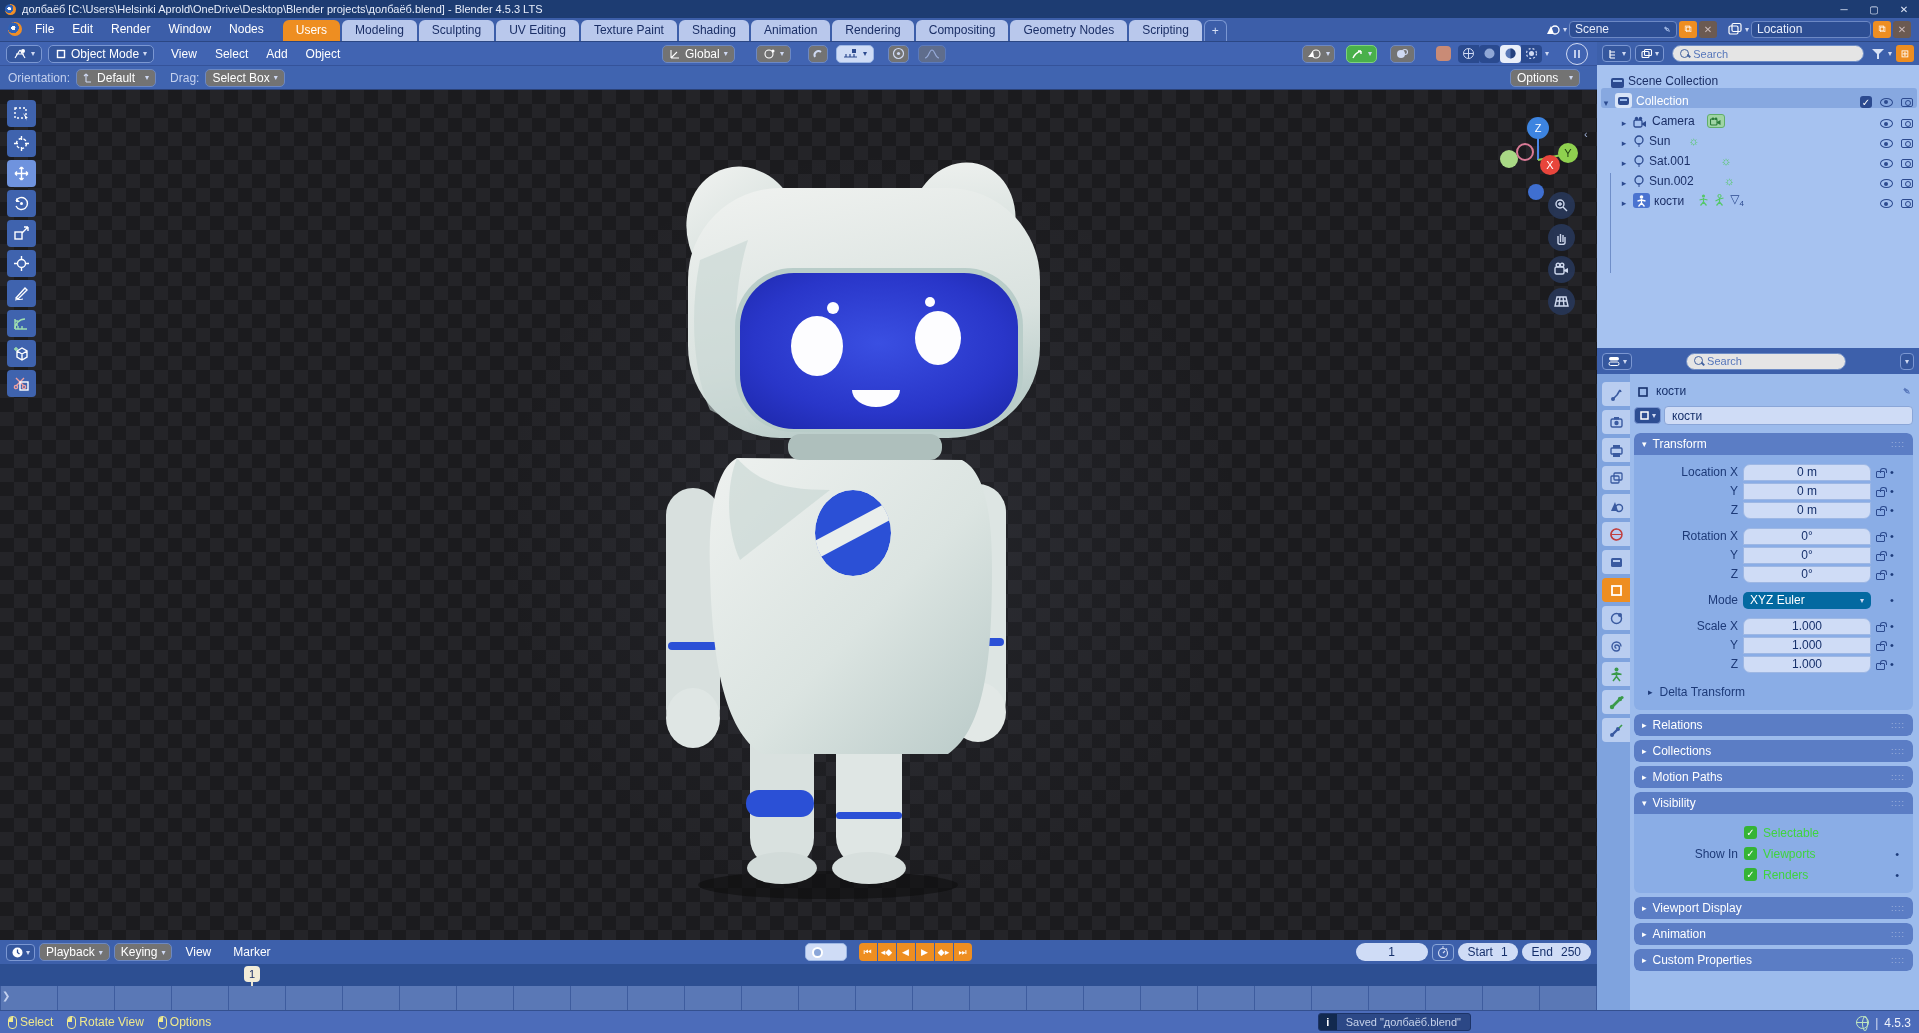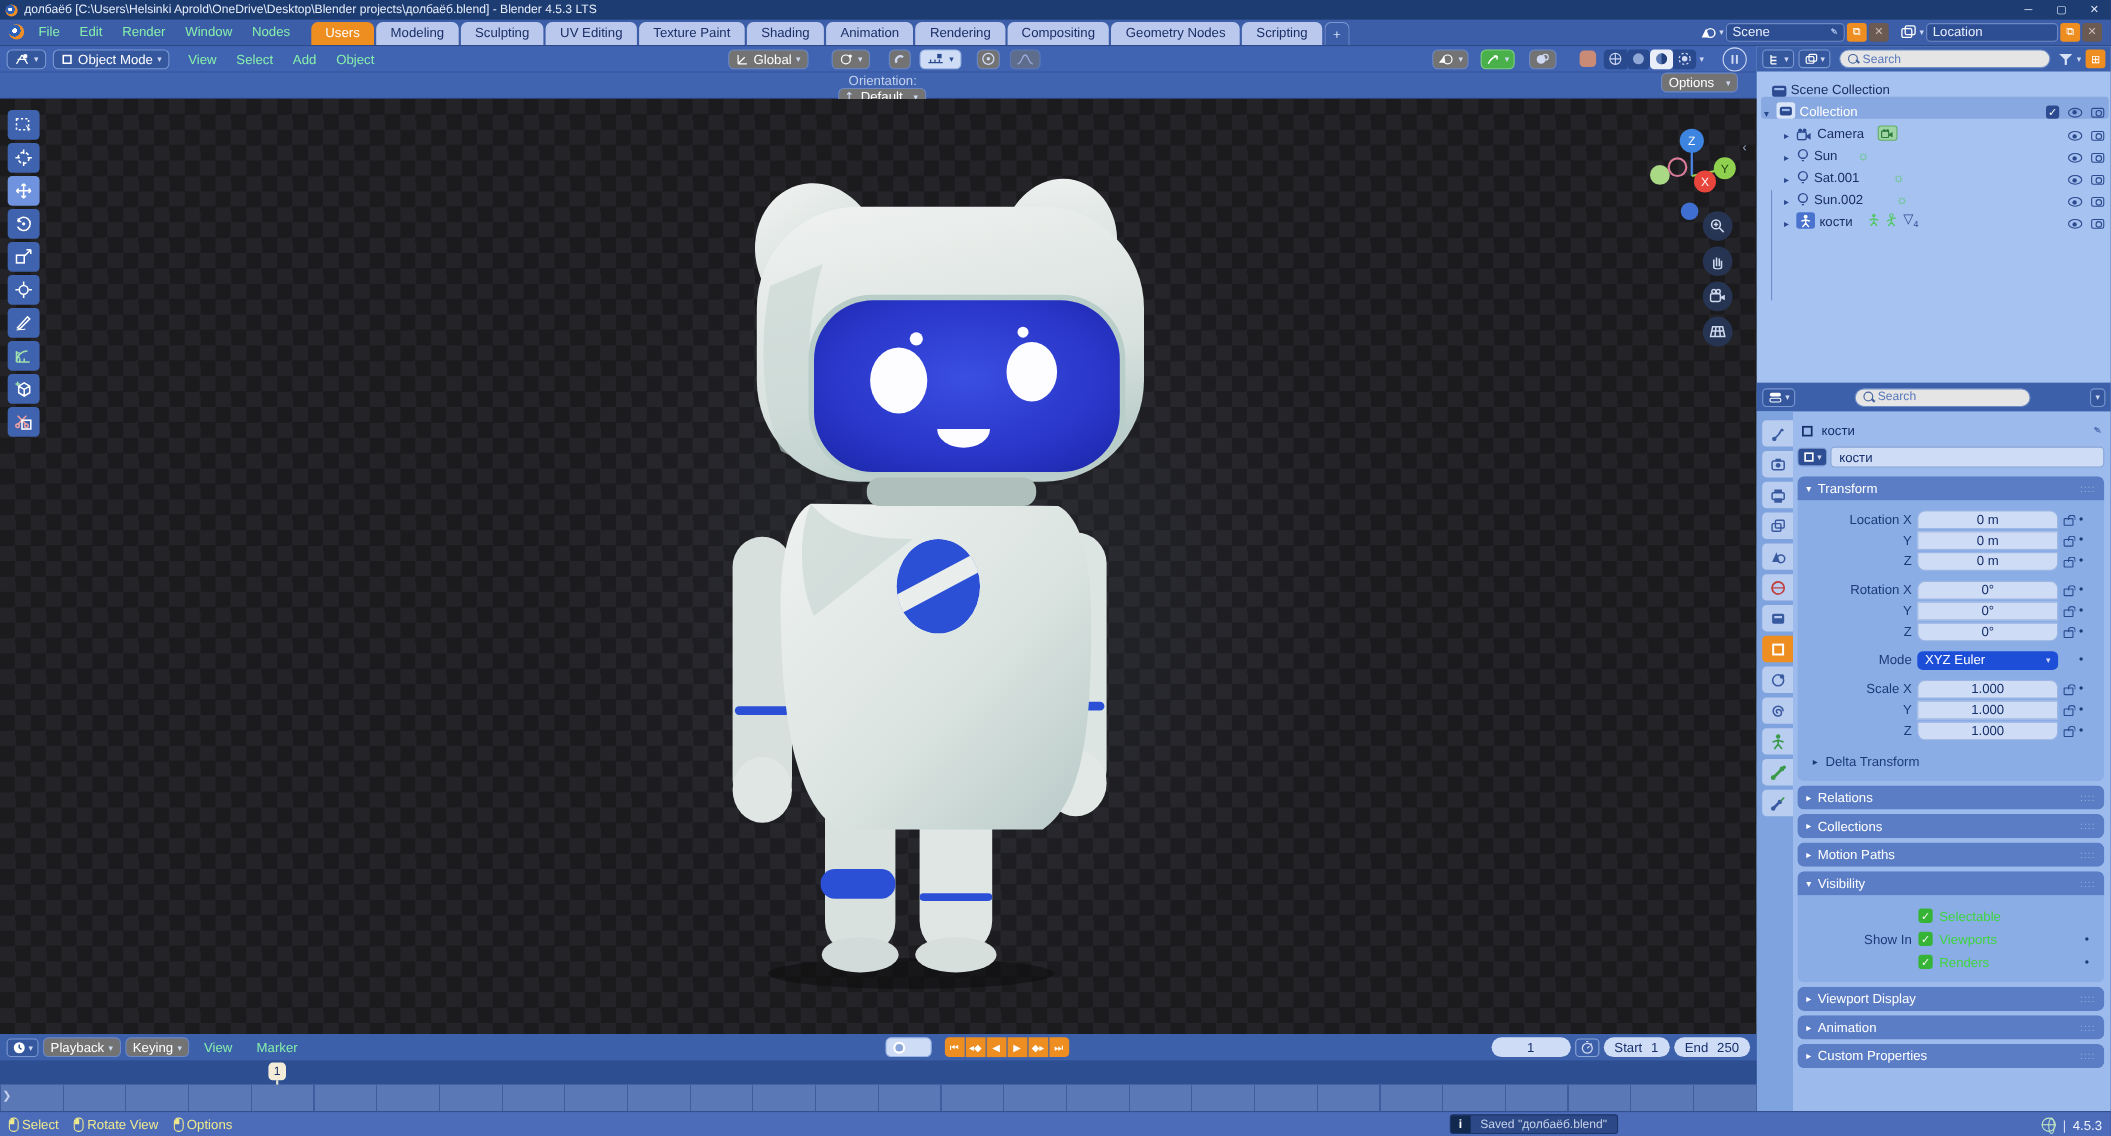--- a/index.html
+++ b/index.html
@@ -7,21 +7,21 @@
   #app {
     position:relative; width:1919px; height:1033px; overflow:hidden;
     font-family:"Liberation Sans", sans-serif; font-size:12px; color:#fff;
     background:#3c5ea9; user-select:none;
   }
   .pill { background:#35579e; border:1px solid #7b97d2; border-radius:5px; color:#fff;
           display:inline-flex; align-items:center; gap:4px; padding:0 6px; height:18px; }
   .pill.dark { background:#737373; border-color:#6c88c4; }
   .dd-caret { font-size:8px; color:#cfd9f2; }
   .inset { background:#e5e5e5; border:1px solid #6d8cc6; border-radius:9px; color:#2d4d94; }
-  .menu-item { padding:0 9px; color:#86efac; cursor:default; }
+  .menu-item { padding:0 9px; color:#ffffff; cursor:default; }
   .icbtn { display:inline-flex; align-items:center; justify-content:center; border-radius:4px; }
   
   .i-eye { position:relative; width:13px; height:9px; border:1.5px solid #2c4a8f; border-radius:50%; display:inline-block; }
   .i-eye::after { content:""; position:absolute; left:3px; top:1.5px; width:4px; height:4px; border-radius:50%; background:#2c4a8f; }
   .i-cam { position:relative; width:12px; height:9px; border:1.5px solid #2c4a8f; border-radius:2px; display:inline-block; }
   .i-cam::after { content:""; position:absolute; left:2.5px; top:1px; width:4px; height:4px; border-radius:50%; border:1.5px solid #2c4a8f; }
   .i-box { position:relative; width:13px; height:10px; background:#2c4a8f; border-radius:2px; display:inline-block; }
   .i-box::after { content:""; position:absolute; left:2px; top:2px; right:2px; height:2px; background:#9cbbec; }
   .i-mag { position:relative; width:10px; height:10px; display:inline-block; }
   .i-mag::before { content:""; position:absolute; left:0; top:0; width:7px; height:7px; border:1.5px solid #44639f; border-radius:50%; }
@@ -56,21 +56,21 @@
   .sel-wrap { display:flex; align-items:center; gap:2px; }
   .sel-field { background:#2d4e93; border:1px solid #6c88c4; border-radius:4px; height:17px; min-width:108px;
                display:flex; align-items:center; padding:0 5px; color:#e7edfb; gap:4px; }
   .sq-btn { width:18px; height:17px; border-radius:3px; display:inline-flex; align-items:center; justify-content:center; font-size:10px; }
   .sq-btn.orange { background:#ee8e21; color:#fff; }
   .sq-btn.dim { background:#6b5a52; color:#cbb; }
   
   #vp-header { position:absolute; left:0; top:42px; width:1597px; height:24px; background:#4164b2;
                display:flex; align-items:center; border-bottom:1px solid #35539a; }
   #vp-tools { position:absolute; left:0; top:66px; width:1597px; height:24px; background:#4064b0;
-              display:flex; align-items:center; border-bottom:1px solid #2b4278;flex-direction:column; }
+              display:flex; align-items:center; border-bottom:1px solid #2b4278; }
   .faint { color:#c3d0ee; }
   
   #canvas { position:absolute; left:0; top:90px; width:1597px; height:850px; overflow:hidden;
             background-color:#1c1c1f;
             background-image:conic-gradient(#242428 25%, #1b1b1e 0 50%, #242428 0 75%, #1b1b1e 0);
             background-size:28px 28px; }
   #canvas .glow { position:absolute; left:500px; top:60px; width:740px; height:760px; border-radius:50%;
                   background:radial-gradient(closest-side, rgba(120,130,160,0.10), rgba(0,0,0,0)); }
   
   #toolcol { position:absolute; left:7px; top:10px; display:flex; flex-direction:column; gap:3px; }
@@ -118,21 +118,21 @@
   .panel-h { height:22px; background:#5b7dc5; display:flex; align-items:center; gap:6px; padding:0 8px; color:#fff; border-radius:6px; }
   .panel.open .panel-h { border-radius:6px 6px 0 0; }
   .panel-h .grip { margin-left:auto; }
   .panel-b { background:#8aade6; padding:8px 6px 8px 0; }
   .prow { display:flex; align-items:center; height:18px; margin-bottom:1px; gap:5px; }
   .prow .plabel { width:104px; text-align:right; color:#1d3a78; }
   .pfield { width:128px; background:#cfdcf6; height:17px; display:flex; align-items:center; justify-content:center;
             color:#16306b; border:1px solid #9db7e4; }
   .pfield.top { border-radius:7px 7px 0 0; }
   .pfield.bot { border-radius:0 0 7px 7px; }
-  .mode-dd { width:128px; height:17px; background:#1d4ed8; border-radius:5px; color:#fff;
+  .mode-dd { width:128px; height:17px; background:#0369a1; border-radius:5px; color:#fff;
              display:flex; align-items:center; padding:2px 7px; }
   .mode-dd .dd-caret { margin-left:auto; }
   .vis-row { display:flex; align-items:center; height:21px; gap:6px; }
   .vis-row .plabel { width:104px; text-align:right; color:#1d3a78; }
   .greenlbl { color:#3fd43f; }
   
   #timeline { position:absolute; left:0; top:940px; width:1597px; height:70px; }
   #tl-header { height:24px; background:#3d60ab; display:flex; align-items:center; padding:0 6px; gap:4px; }
   #tl-ruler { position:relative; height:22px; background:#2d4f92; }
   #tl-grid { position:relative; height:24px; background:#5a78b6;

